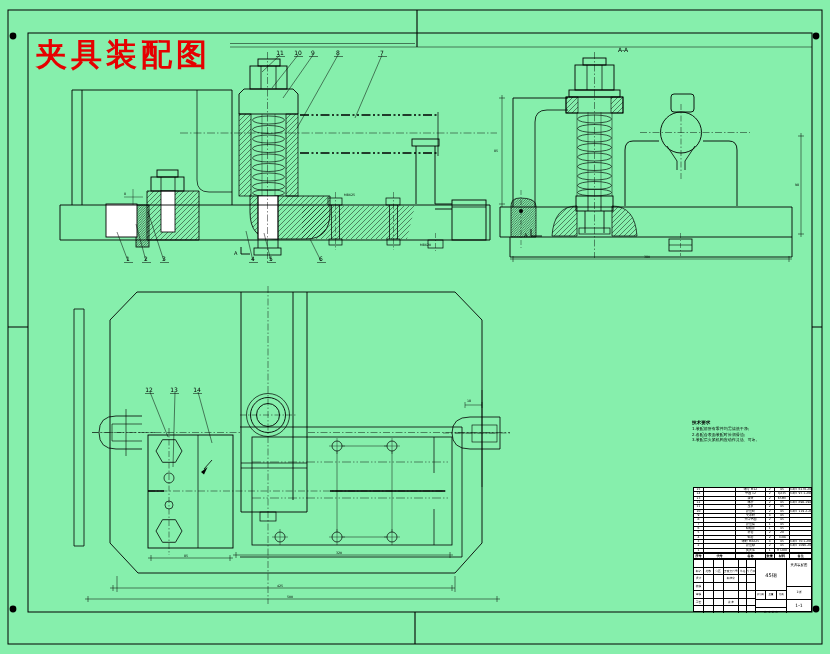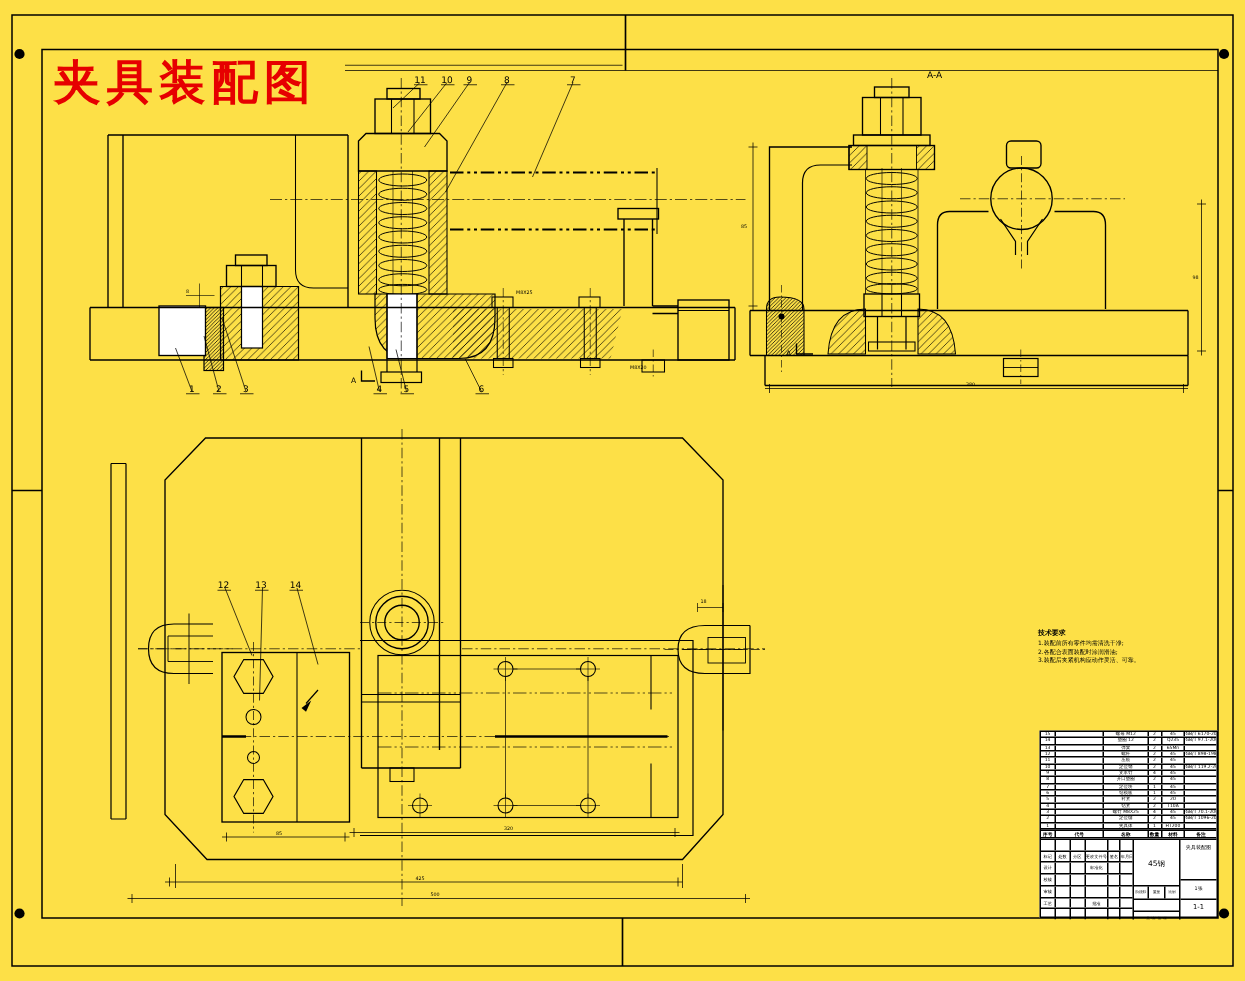--- a/index.html
+++ b/index.html
@@ -1,16 +1,16 @@
 <!DOCTYPE html>
 <html><head>
 <meta charset="utf-8">
 <style>
   html,body{margin:0;padding:0;background:#fff;}
-  .sheet{position:relative;width:830px;height:654px;background:#fde047;overflow:hidden;
+  .sheet{position:relative;width:830px;height:654px;background:#86efac;overflow:hidden;
          font-family:"DejaVu Sans",sans-serif;color:#000;}
   svg{position:absolute;left:0;top:0;}
   svg text{font-family:"DejaVu Sans",sans-serif;fill:#000;}
   .main-title{position:absolute;left:36px;top:34px;font-size:31px;font-weight:bold;
       color:#e60000;font-family:"DejaVu Serif",serif;letter-spacing:4px;white-space:nowrap;z-index:5;}
   .notes{position:absolute;left:692px;top:420px;width:96px;font-size:4px;line-height:1.35;z-index:4;}
   .notes .nh{font-size:4.6px;font-weight:bold;}
   .tb{position:absolute;left:693px;top:487px;width:119px;height:125px;border:1px solid #000;
       box-sizing:border-box;z-index:4;background:#fff;}
   .bom{height:71px;overflow:hidden;display:flex;flex-direction:column;}

